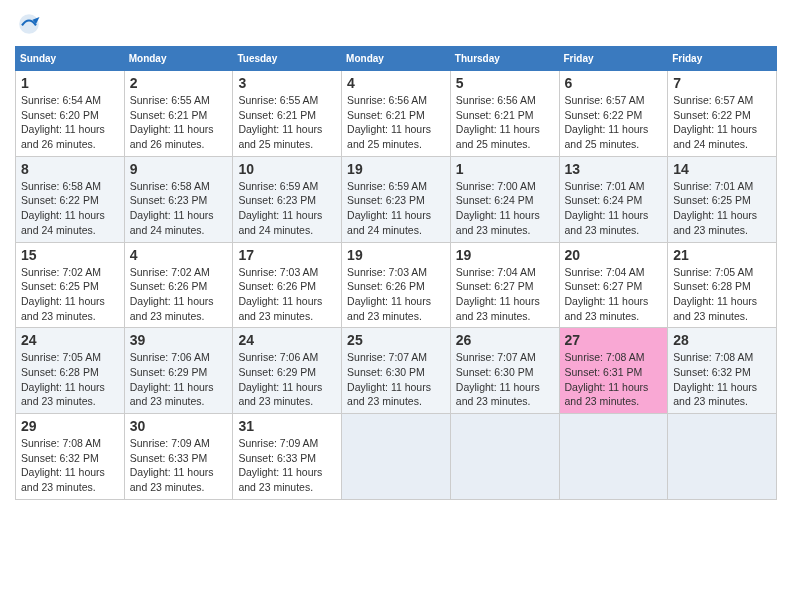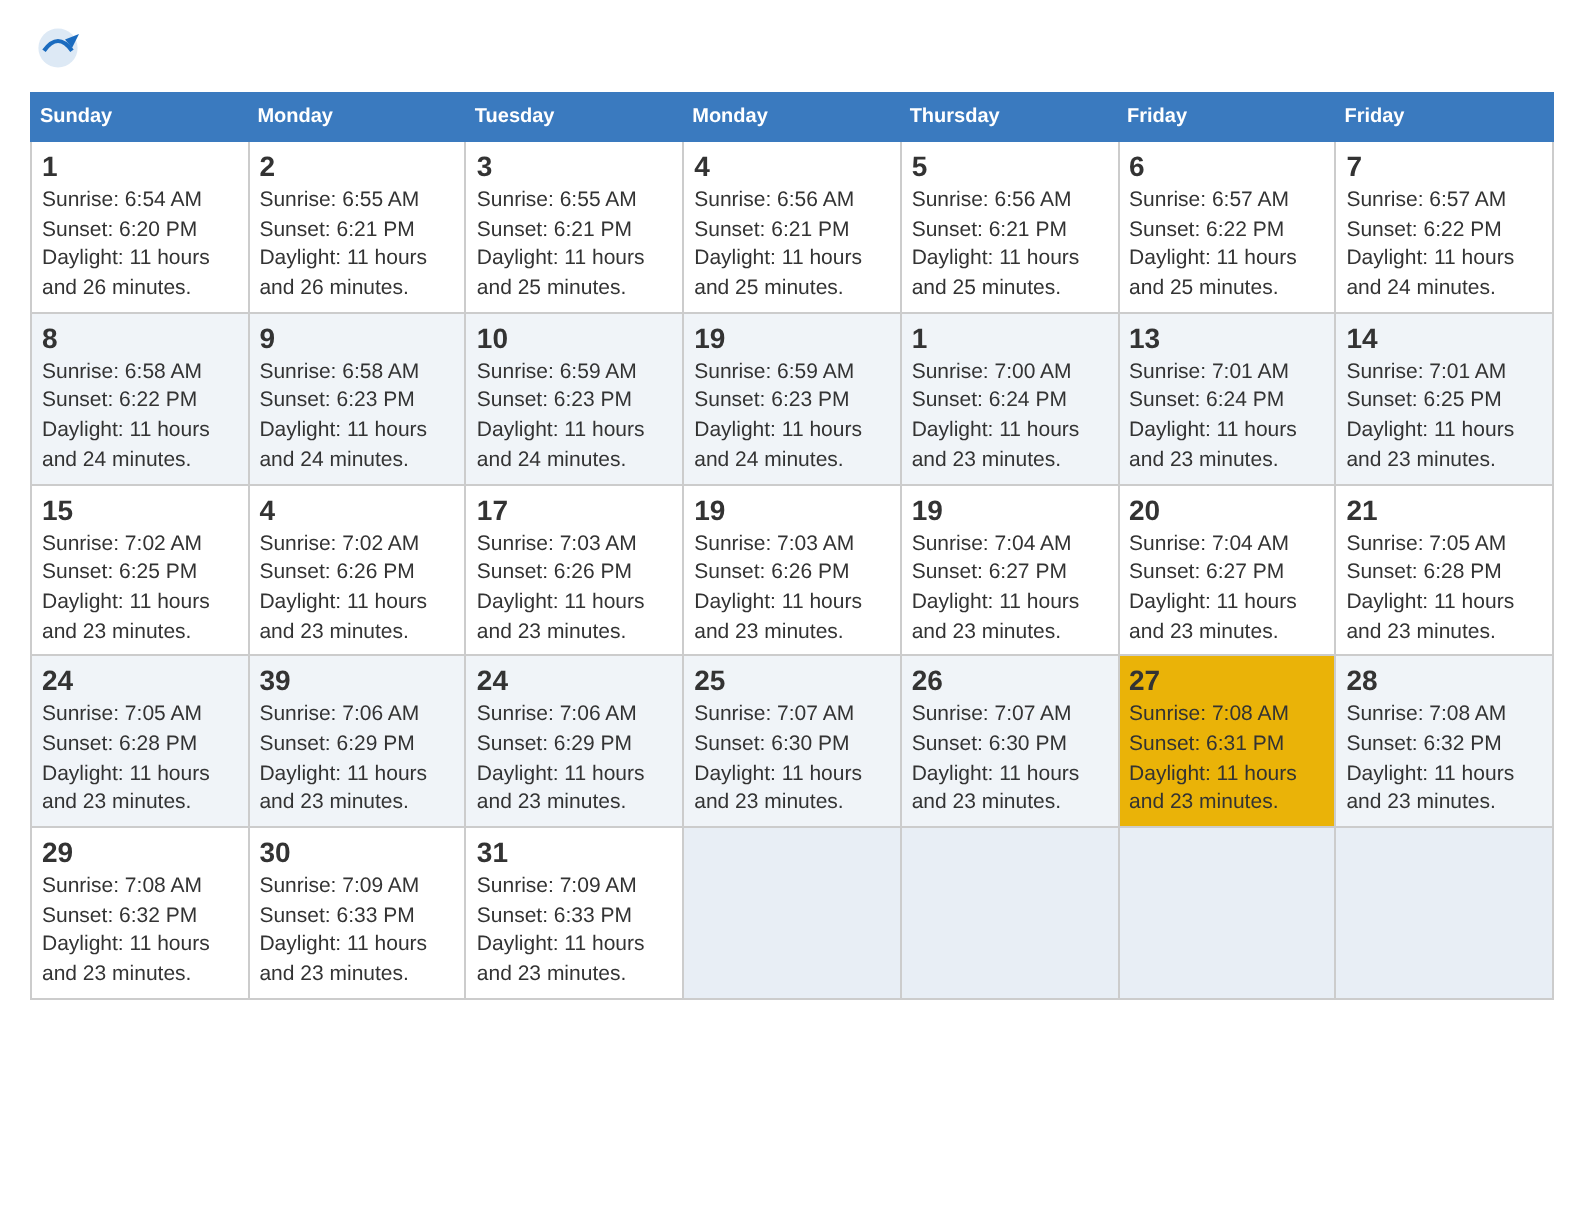--- a/index.html
+++ b/index.html
@@ -289,21 +289,21 @@
           <span style="display: block; line-height: 1.4;">Daylight: 11 hours</span>
           <span style="display: block; line-height: 1.4;">and 23 minutes.</span>
         </td>
         <td style="background: rgb(240, 244, 248);">
           <span class="day-num">26</span>
           <span style="display: block; line-height: 1.4;">Sunrise: 7:07 AM</span>
           <span style="display: block; line-height: 1.4;">Sunset: 6:30 PM</span>
           <span style="display: block; line-height: 1.4;">Daylight: 11 hours</span>
           <span style="display: block; line-height: 1.4;">and 23 minutes.</span>
         </td>
-        <td style="background: #eab308;">
+        <td style="background: #f9a8d4;">
           <span class="day-num">27</span>
           <span style="display: block; line-height: 1.4;">Sunrise: 7:08 AM</span>
           <span style="display: block; line-height: 1.4;">Sunset: 6:31 PM</span>
           <span style="display: block; line-height: 1.4;">Daylight: 11 hours</span>
           <span style="display: block; line-height: 1.4;">and 23 minutes.</span>
         </td>
         <td style="background: rgb(240, 244, 248);">
           <span class="day-num">28</span>
           <span style="display: block; line-height: 1.4;">Sunrise: 7:08 AM</span>
           <span style="display: block; line-height: 1.4;">Sunset: 6:32 PM</span>

